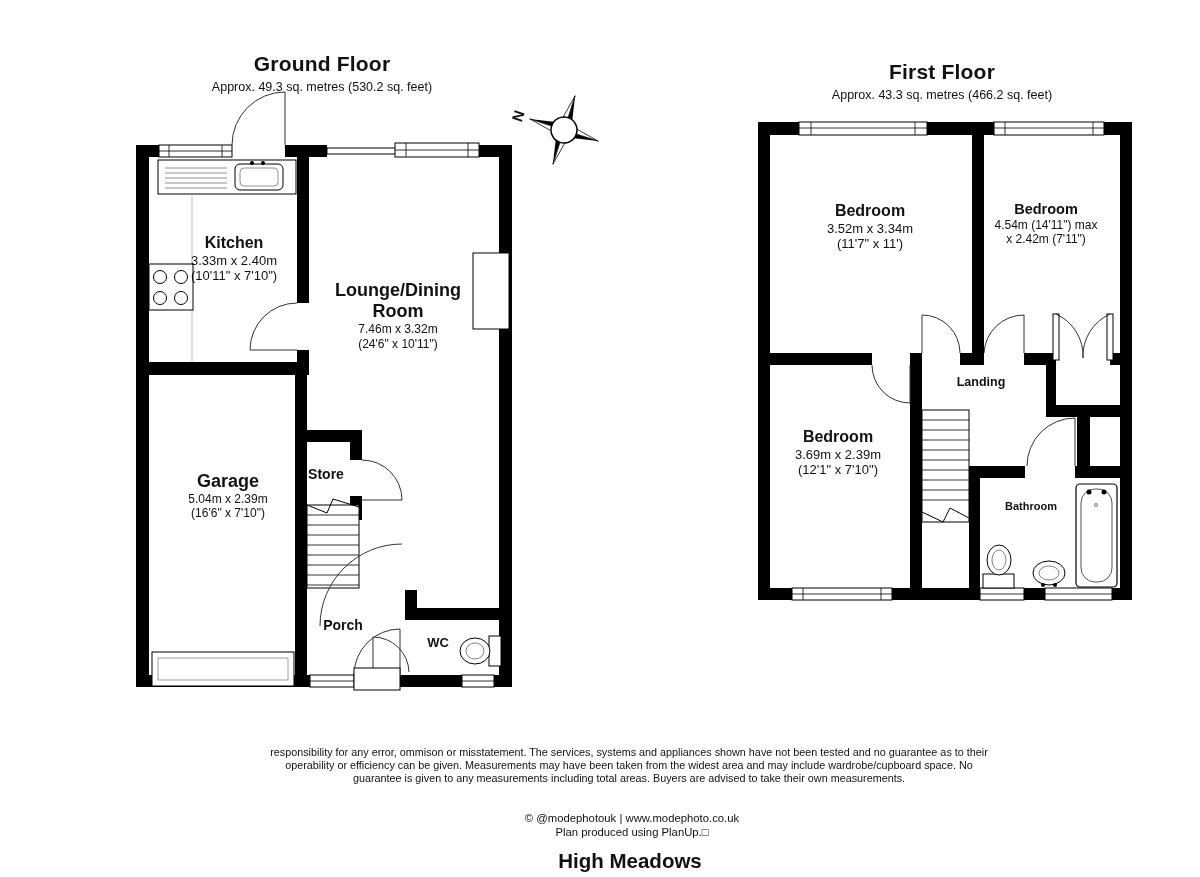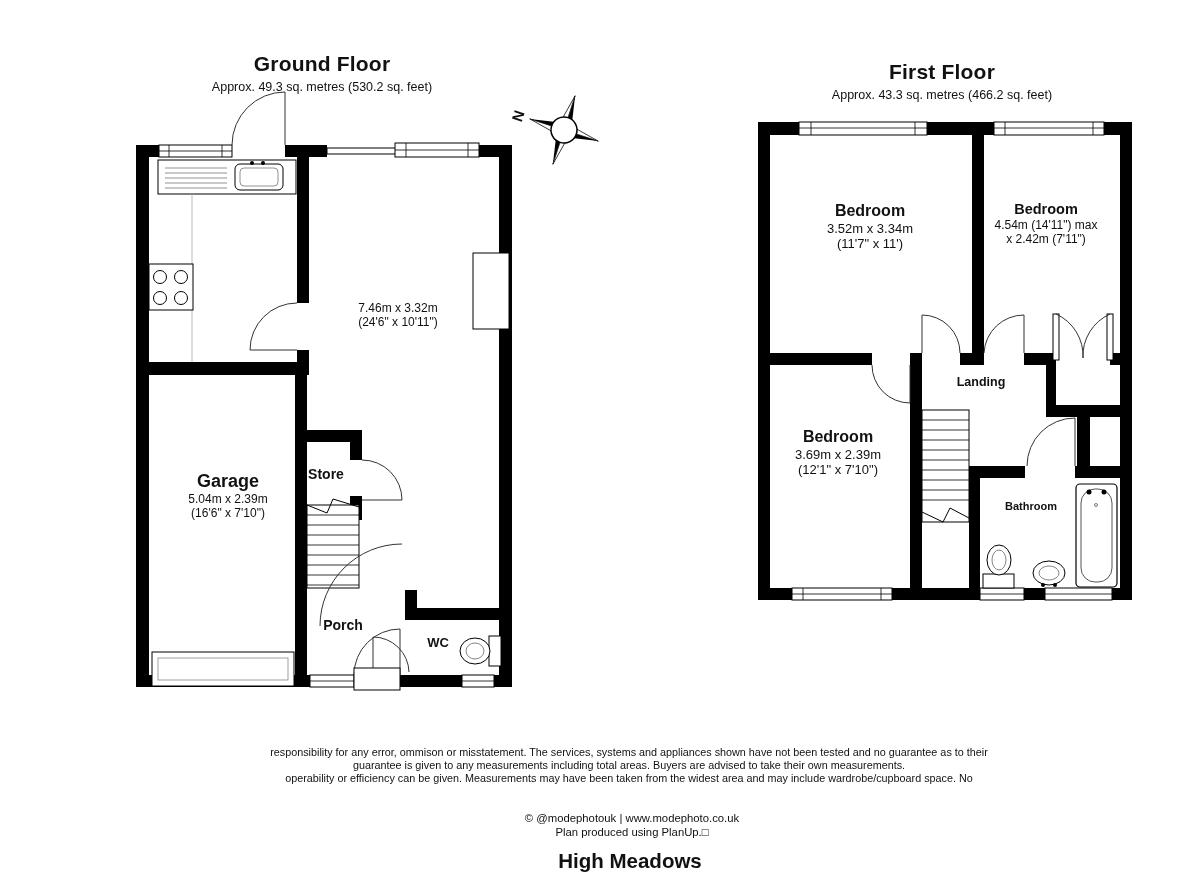--- a/index.html
+++ b/index.html
@@ -221,22 +221,28 @@
     </g>
   </svg>
 
   <div class="abs floor-title" style="left:290px;top:64px">Ground Floor</div>
   <div class="abs floor-area" style="left:290px;top:87px">Approx. 49.3 sq. metres (530.2 sq. feet)</div>
   <div class="abs floor-title" style="left:910px;top:72px">First Floor</div>
   <div class="abs floor-area" style="left:910px;top:95px">Approx. 43.3 sq. metres (466.2 sq. feet)</div>
 
   <div class="compass-n">N</div>
 
+  <div class="room-label" style="left:202px;top:259px">
+    <div class="rn n16">Kitchen</div>
+    <div class="rd d13">3.33m x 2.40m</div>
+    <div class="rd d13">(10'11" x 7'10")</div>
+  </div>
 
   <div class="room-label" style="left:366px;top:315px">
+    <div class="rn n18 wrap160">Lounge/Dining Room</div>
     <div class="rd d135">7.46m x 3.32m</div>
     <div class="rd d135">(24'6" x 10'11")</div>
   </div>
 
   <div class="room-label" style="left:196px;top:496px">
     <div class="rn n18">Garage</div>
     <div class="rd d135">5.04m x 2.39m</div>
     <div class="rd d135">(16'6" x 7'10")</div>
   </div>
 
@@ -271,21 +277,21 @@
   <div class="room-label" style="left:941px;top:382px">
     <div class="rn s125">Landing</div>
   </div>
   <div class="room-label" style="left:999px;top:506px">
     <div class="rn s15">Bathroom</div>
   </div>
 
 
   <div class="disclaimer">
     <div>responsibility for any error, ommison or misstatement. The services, systems and appliances shown have not been tested and no guarantee as to their</div>
+    <div>operability or efficiency can be given. Measurements may have been taken from the widest area and may include wardrobe/cupboard space. No</div>
     <div>guarantee is given to any measurements including total areas. Buyers are advised to take their own measurements.</div>
-    <div>operability or efficiency can be given. Measurements may have been taken from the widest area and may include wardrobe/cupboard space. No</div>
   </div>
 
   <div class="abs credit" style="left:600px;top:818px">© @modephotouk | www.modephoto.co.uk</div>
   <div class="abs credit" style="left:600px;top:832px">Plan produced using PlanUp.□</div>
   <div class="abs prop-name" style="left:598px;top:861px">High Meadows</div>
 
 </div>
 
 </body></html>

